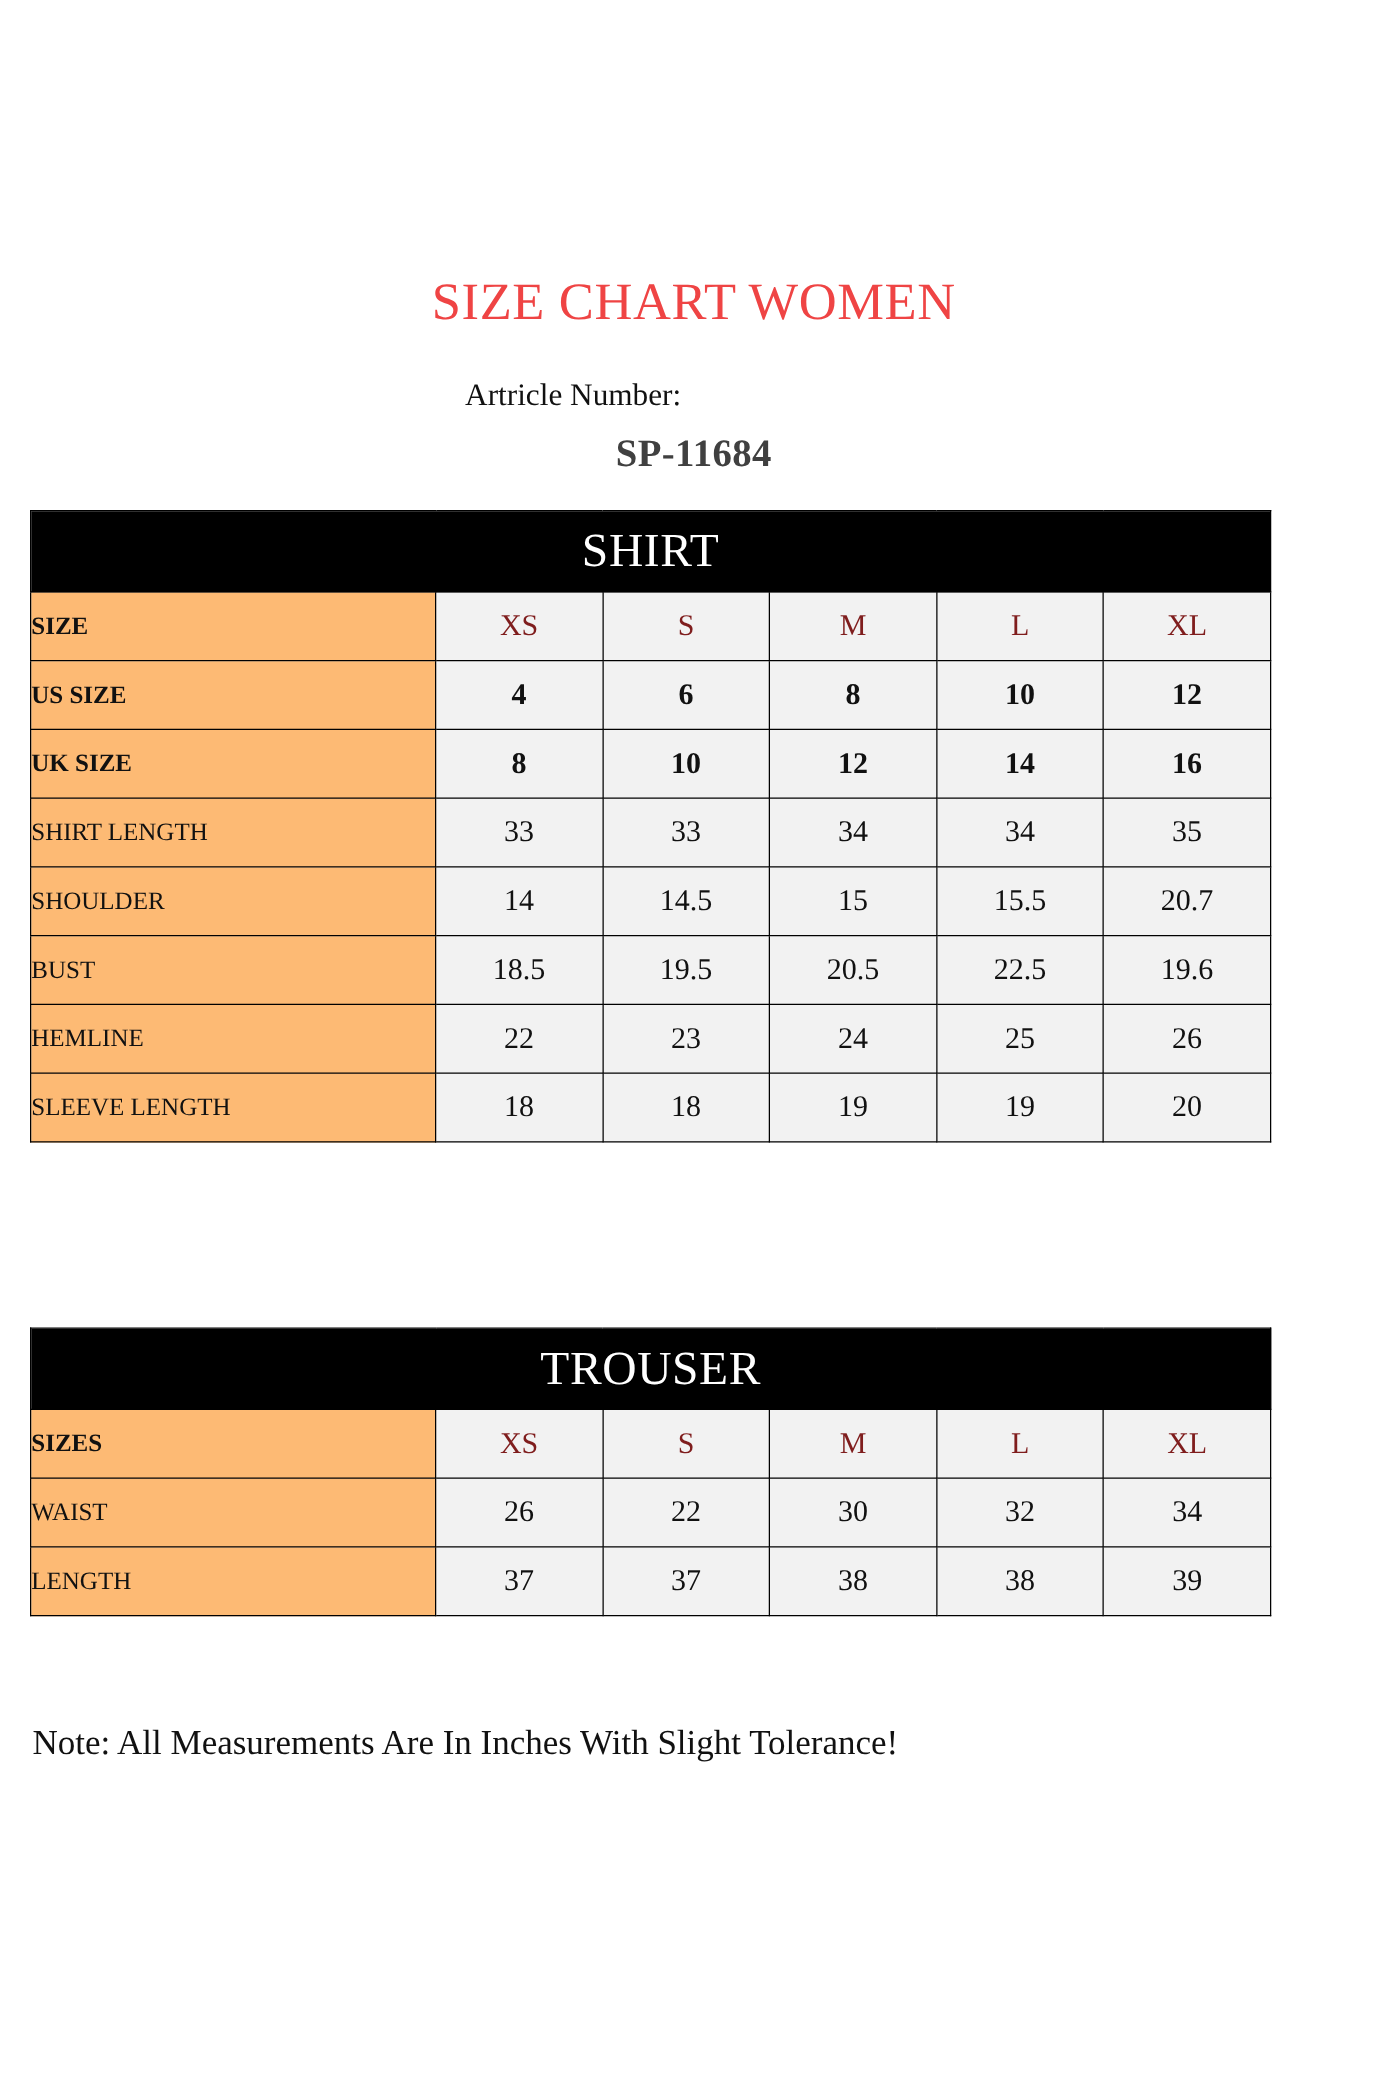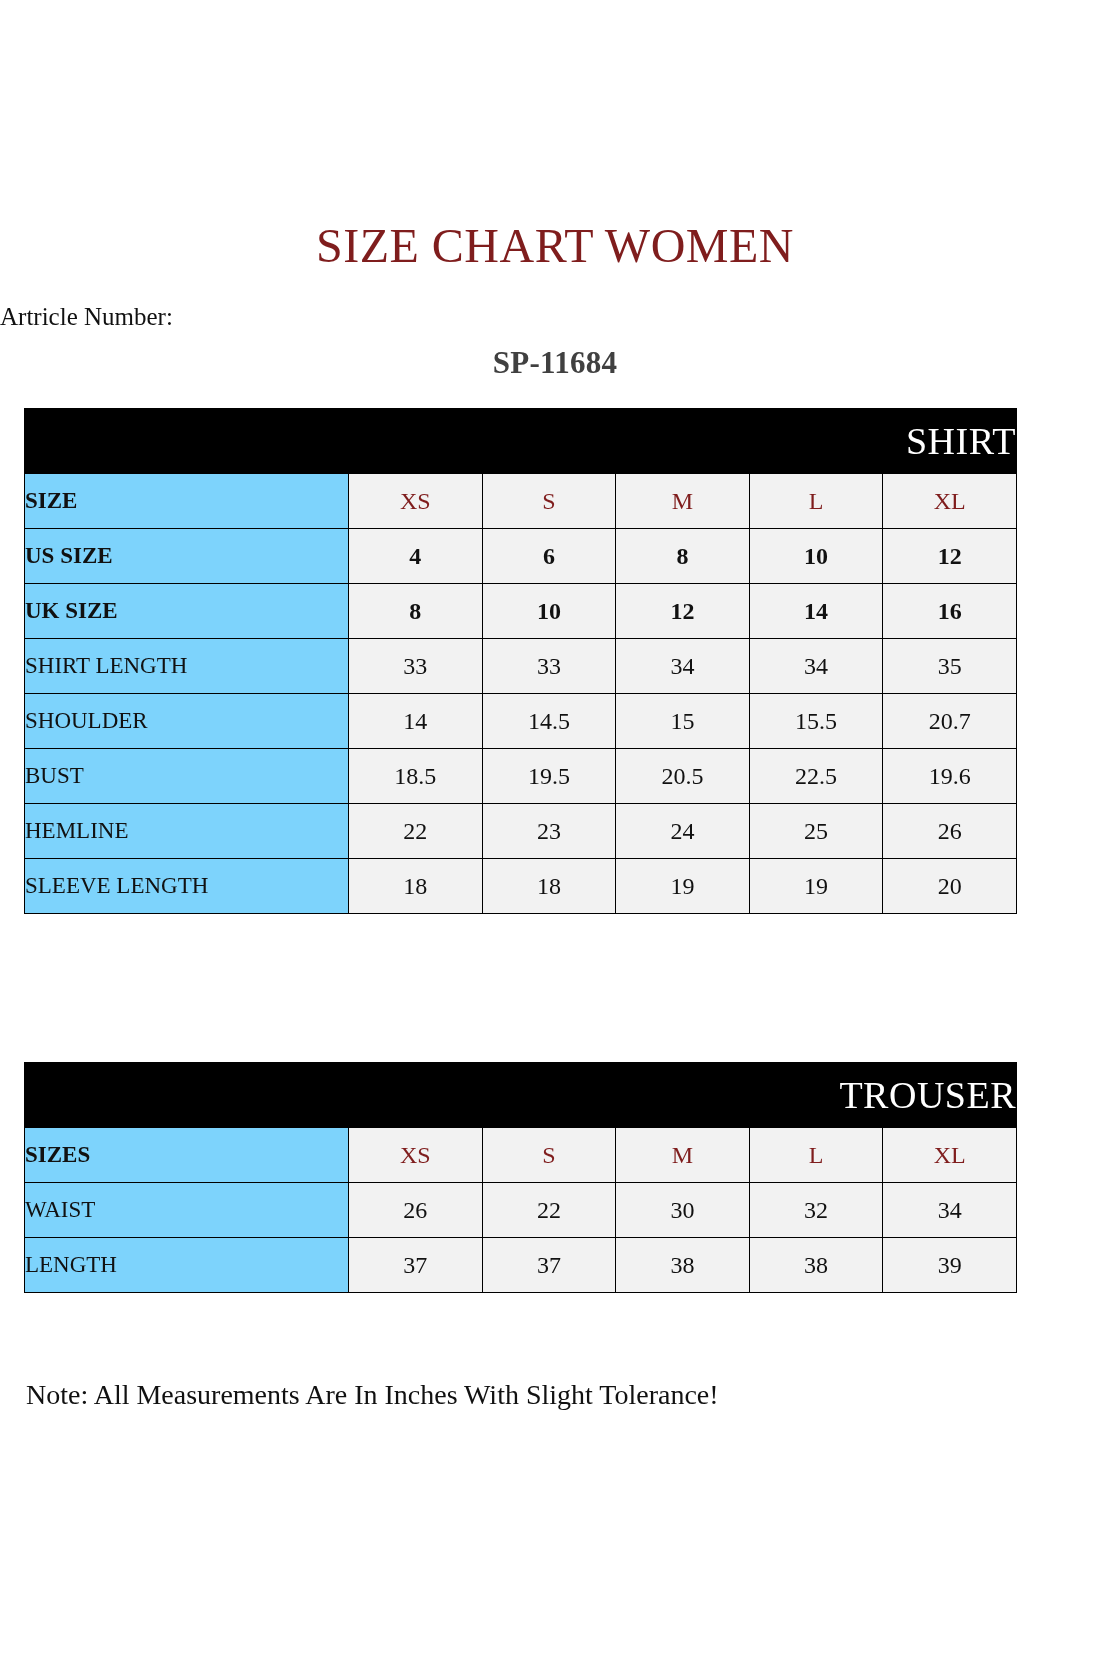--- a/index.html
+++ b/index.html
@@ -23,30 +23,31 @@
     box-sizing: border-box;
   }
 
   
   .doc-title {
     position: absolute;
     left: 0;
     top: 218px;
     width: 1110px;
     text-align: center;
-    font-size: 48px;
+    font-size: 42px;
     font-weight: 400;
     letter-spacing: 0.5px;
-    color: #7f1d1d;
+    color: #ef4444;
   }
   .article-label {
     position: absolute;
     left: 0;
     top: 303px;
     width: 917px;
+    text-align: center;
     font-size: 25px;
     font-weight: 400;
     color: #111;
   }
   .article-number {
     position: absolute;
     left: 0;
     top: 345px;
     width: 1110px;
     text-align: center;
@@ -71,32 +72,32 @@
     table-layout: fixed;
   }
   table.size-table td, table.size-table th {
     border: 1.5px solid #000;
     padding: 0;
     margin: 0;
   }
   .band {
     background: #000000;
     color: #ffffff;
-    text-align: right;
+    text-align: center;
     font-size: 38px;
     font-weight: 400;
     height: 64px;
     letter-spacing: 0.5px;
     border: 1.5px solid #000 !important;
   }
   td.rowhead {
-    background: #7dd3fc;
+    background: #fdba74;
     text-align: left;
     padding-left: 7px;
-    font-size: 23px;
+    font-size: 20px;
     height: 54px;
     color: #111;
     white-space: nowrap;
   }
   td.rowhead.bold { font-weight: bold; }
   td.cell {
     background: #f2f2f2;
     text-align: center;
     font-size: 24px;
     height: 54px;

